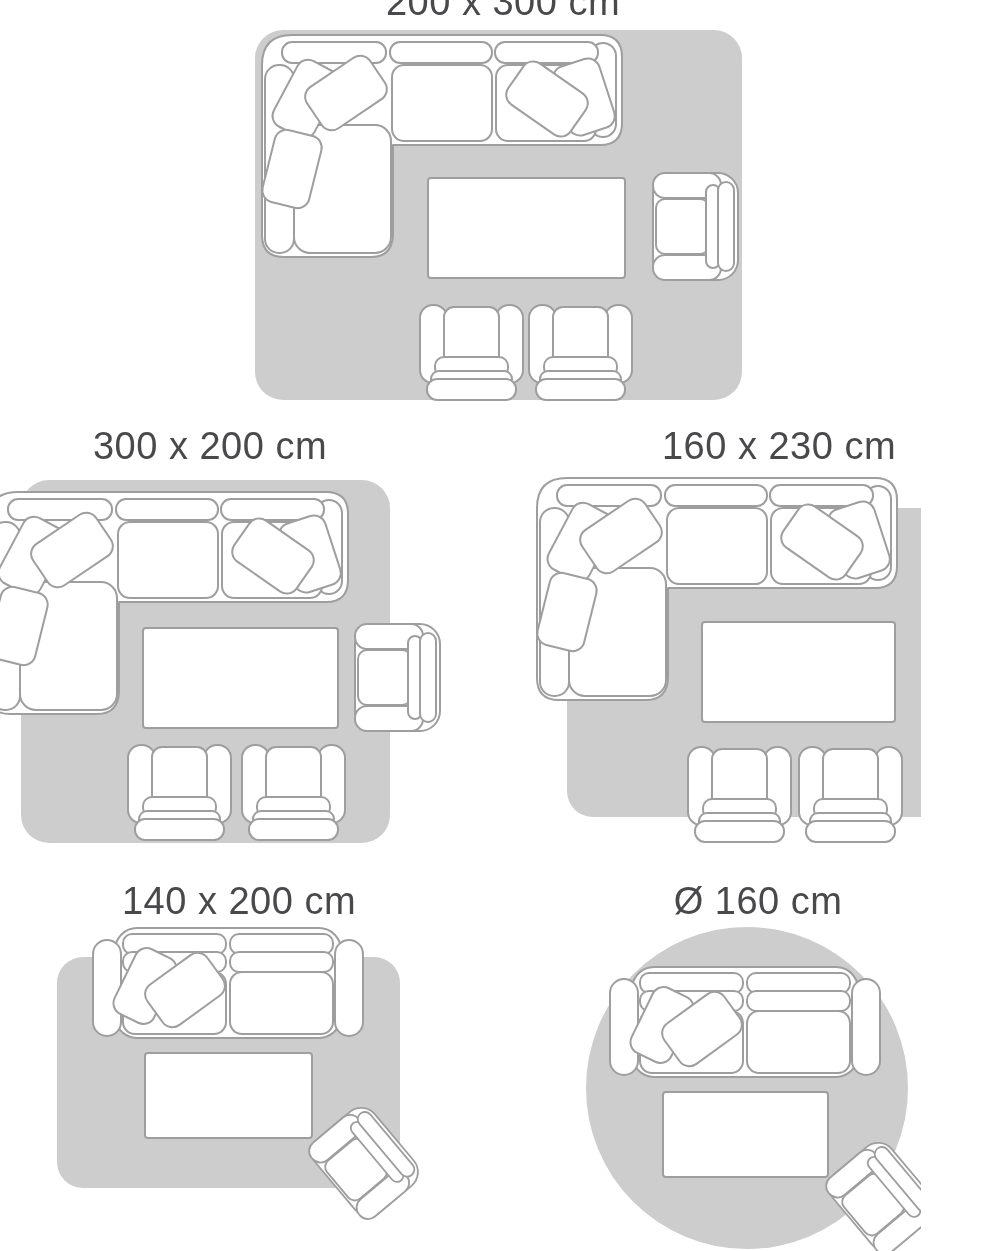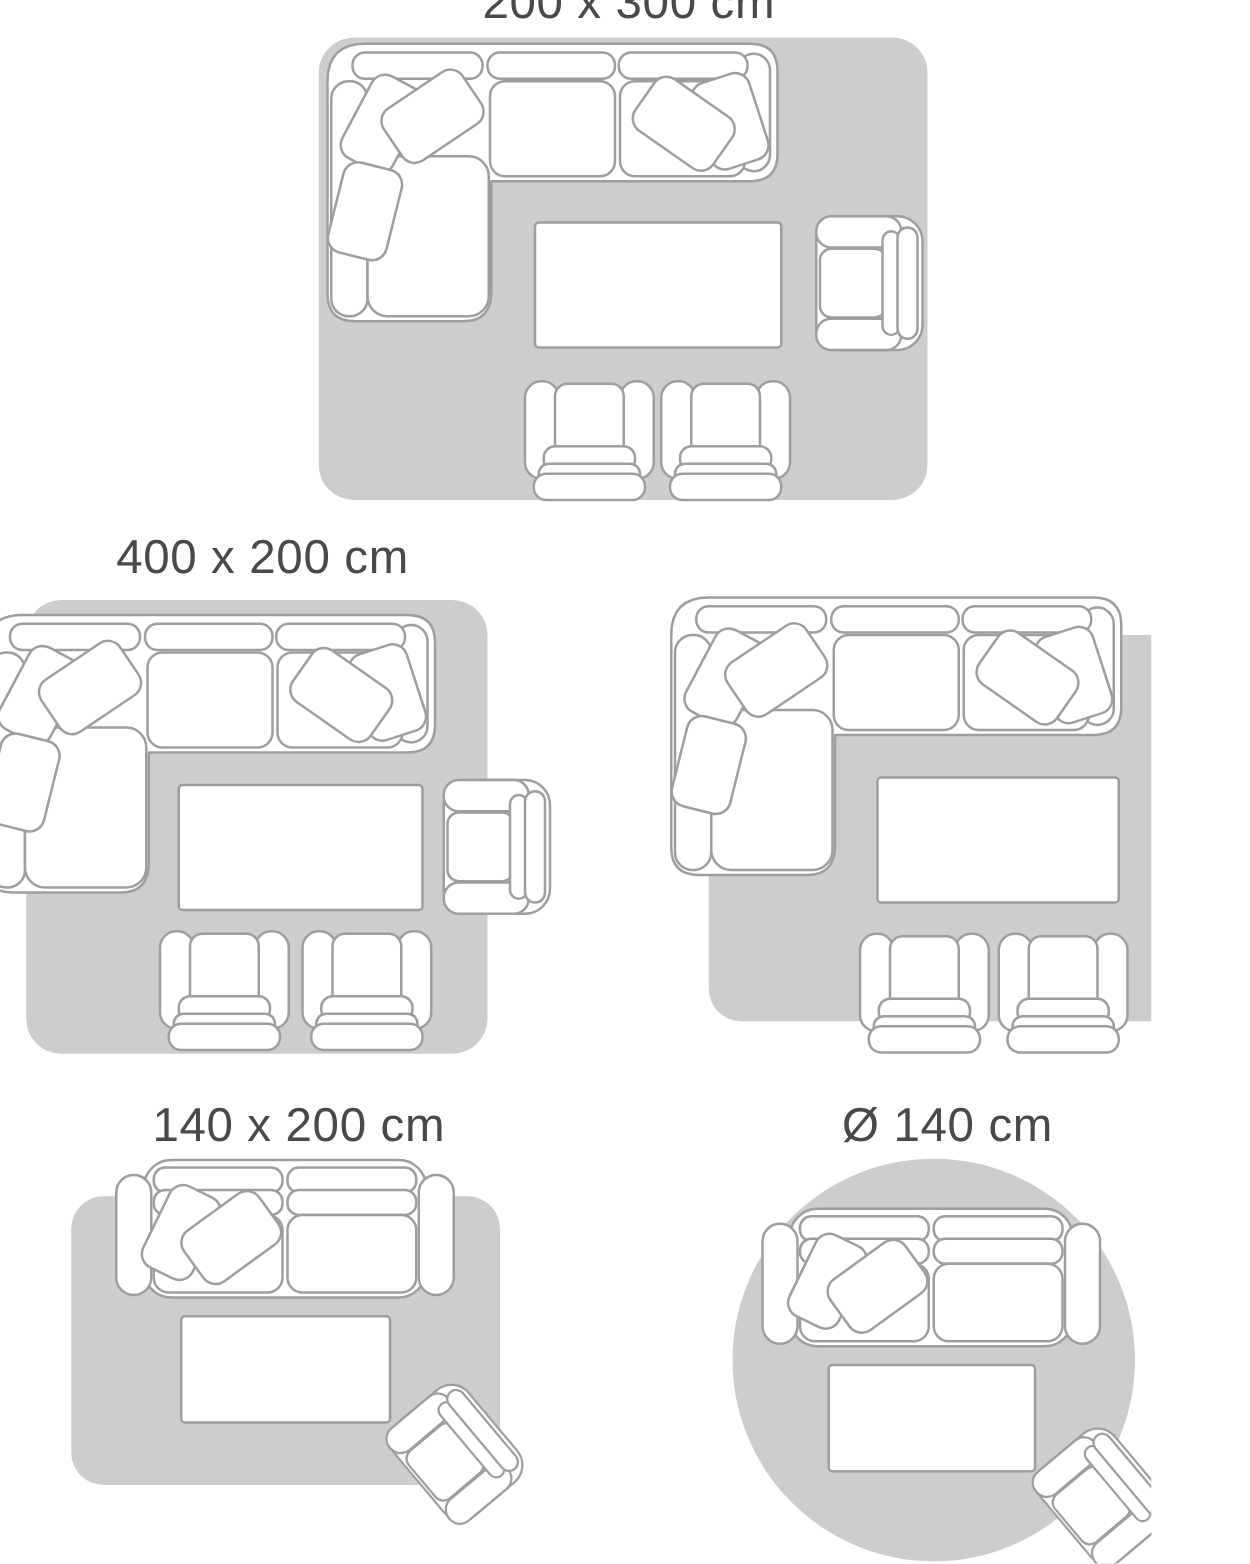--- a/index.html
+++ b/index.html
@@ -150,20 +150,21 @@
     <g>
       <circle class="rug" cx="747" cy="1088" r="161"></circle>
       <use href="#sofa2" transform="translate(610,967)"></use>
       <rect class="f" x="663" y="1092" width="165" height="85" rx="3"></rect>
       <use href="#armchair" transform="translate(882,1197) rotate(-40) scale(0.9) translate(-42.5,-53.5)"></use>
     </g>
   </svg>
 
   <div class="size-label" style="left:503px; top:-17px;">200 x 300 cm</div>
 
-  <div class="size-label" style="left:210px; top:427px;">400 x 200 cm</div>
+  <div class="size-label" style="left:210px; top:427px;">300 x 200 cm</div>
 
+  <div class="size-label" style="left:779px; top:427px;">160 x 230 cm</div>
 
   <div class="size-label" style="left:239px; top:866px;margin-top:16px;">140 x 200 cm</div>
 
-  <div class="size-label" style="left:758px; top:882px;">Ø 140 cm</div>
+  <div class="size-label" style="left:758px; top:882px;">Ø 160 cm</div>
 
 </div>
 
 </body></html>

